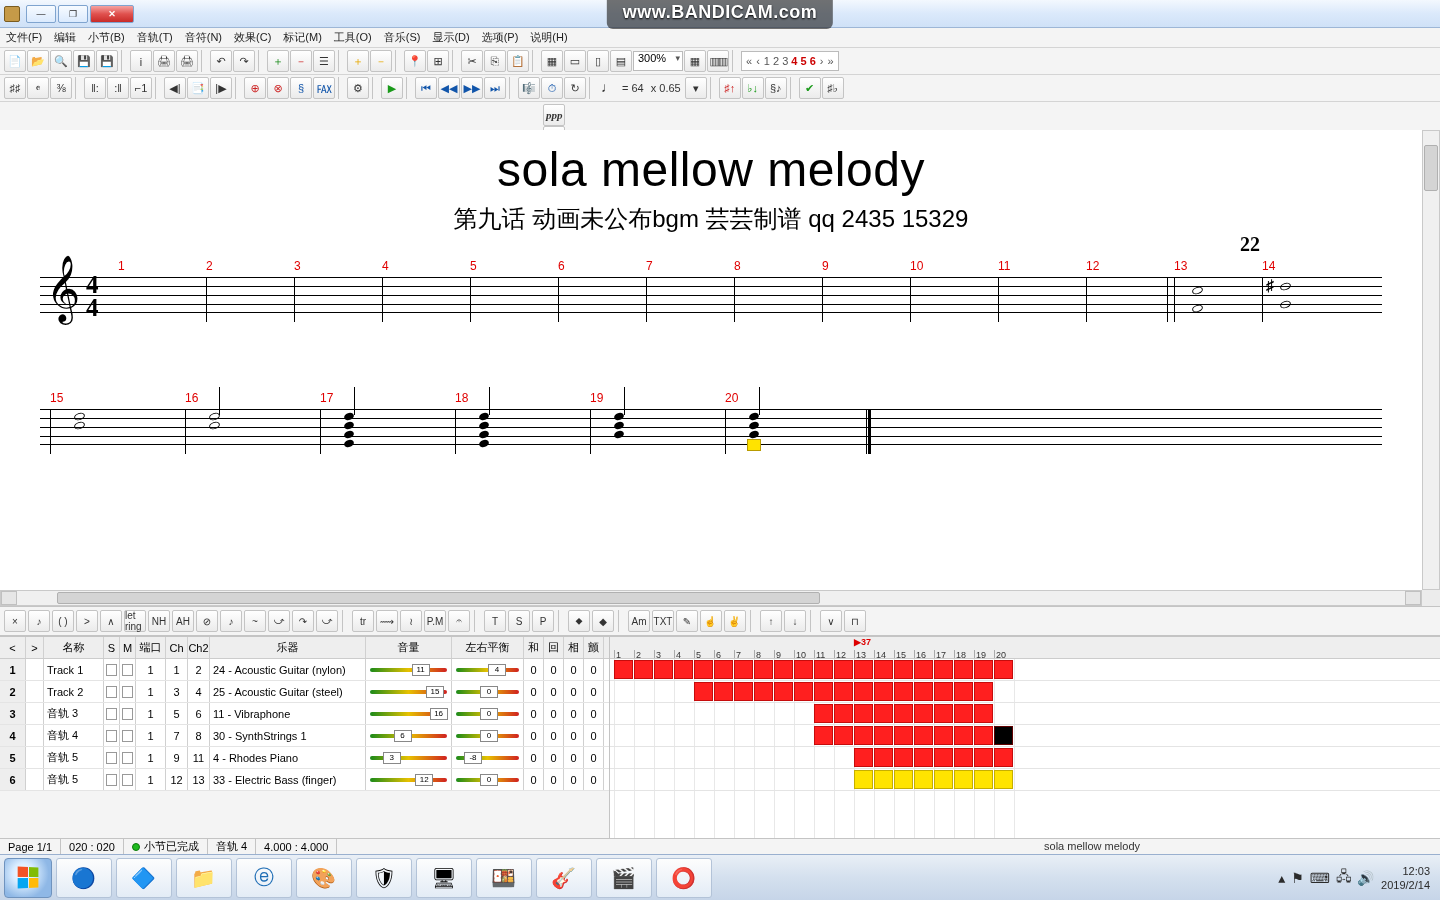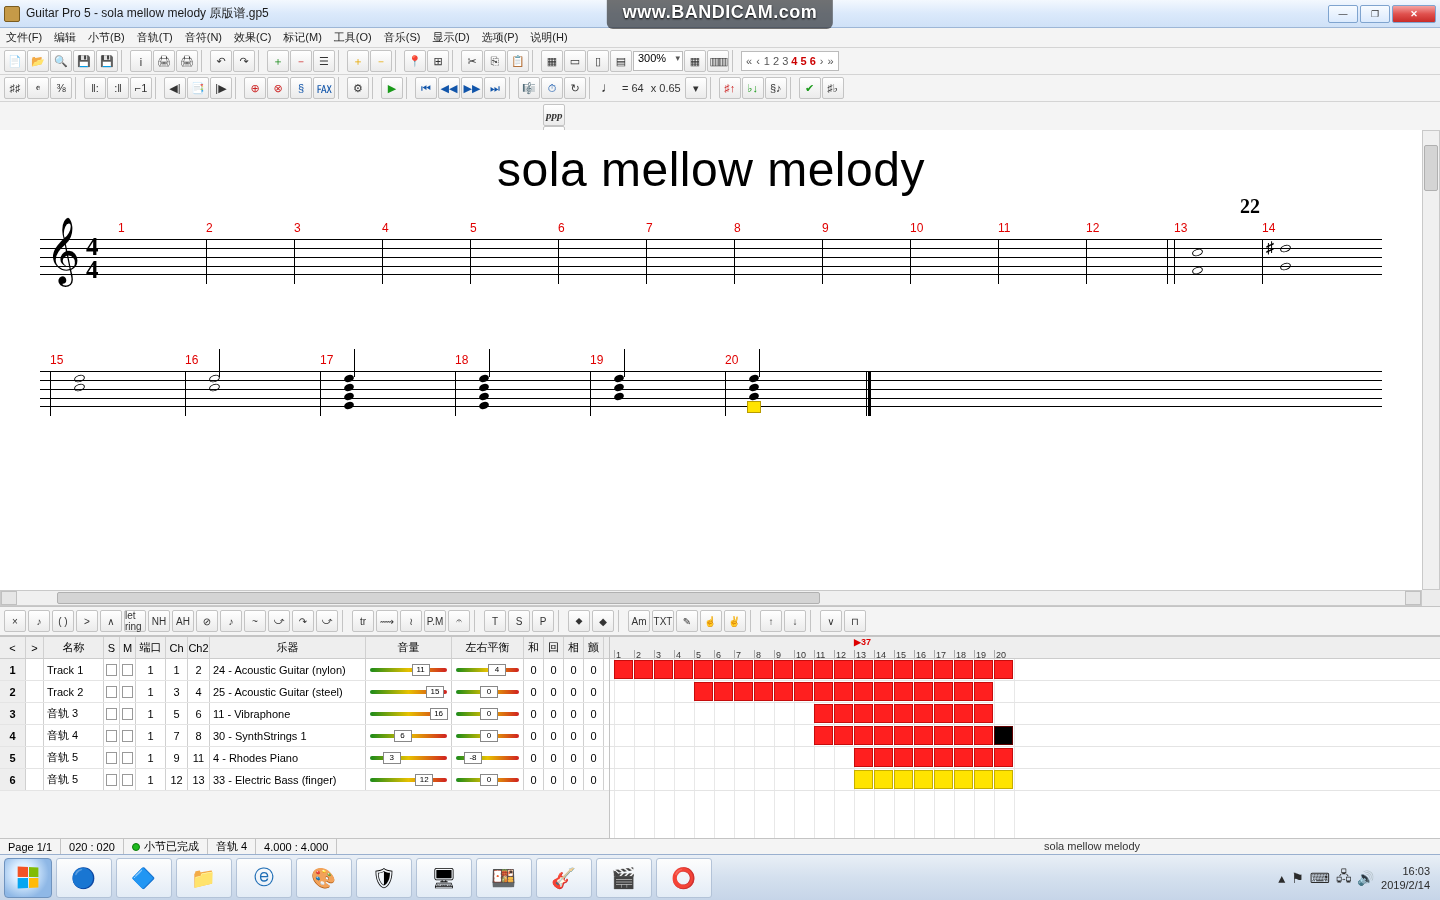--- a/index.html
+++ b/index.html
@@ -111,21 +111,20 @@
 .taskitem { width: 56px; height: 40px; margin-left: 4px; background: linear-gradient(#fdfdfd,#e3ecf6); border: 1px solid #b3c3d8; border-radius: 3px; display: flex; align-items: center; justify-content: center; font-size: 20px; }
 .tray { margin-left: auto; display: flex; align-items: center; gap: 6px; padding-right: 6px; color: #2b2b2b; }
 .tray .clock { text-align: right; font-size: 12px; line-height: 14px; }
 .tray .glyph { font-size: 14px; }
 </style>
 </head>
 <body>
 
 <div class="titlebar">
   <div class="appicon"></div>
-  <div class="title">Guitar Pro 5 - sola mellow melody 原版谱.gp5</div>
   <div class="winbtns">
     <div class="winbtn">—</div>
     <div class="winbtn">❐</div>
     <div class="winbtn close">✕</div>
   </div>
 </div>
 <div class="watermark">www.BANDICAM.com</div>
 
 <div class="menubar" id="menubar">
     <span>文件(F)</span>
@@ -284,20 +283,21 @@
       <div class="tbtn" style="font-style: italic; font-family: serif; font-weight: bold;">mf</div>
       <div class="tbtn" style="font-style: italic; font-family: serif; font-weight: bold;">f</div>
       <div class="tbtn" style="font-style: italic; font-family: serif; font-weight: bold;">ff</div>
       <div class="tbtn" style="font-style: italic; font-family: serif; font-weight: bold;">fff</div>
     </span>
 </div>
 
 <div class="score-wrap">
   <div class="score">
     <div class="score-title">sola mellow melody</div>
+    <div class="score-sub">第九话 动画未公布bgm   芸芸制谱 qq  2435   15329</div>
 
     <div class="staff" id="staff1">
       <div class="lines">
           <div></div>
           <div></div>
           <div></div>
           <div></div>
         </div>
       <div class="clef">𝄞</div>
       <div class="timesig">4<br>4</div>
@@ -812,17 +812,17 @@
   <div class="taskitem">🎸</div>
   <div class="taskitem">🎬</div>
   <div class="taskitem" style="color:#d22">⭕</div>
   <div class="tray">
     <span class="glyph">▴</span>
     <span class="glyph">⚑</span>
     <span class="glyph">⌨</span>
     <span class="glyph">🖧</span>
     <span class="glyph">🔊</span>
     <div class="clock">
-      <div>16:03</div>
+      <div>12:03</div>
         <div>2019/2/14</div>
     </div>
   </div>
 </div>
 
 </body></html>

